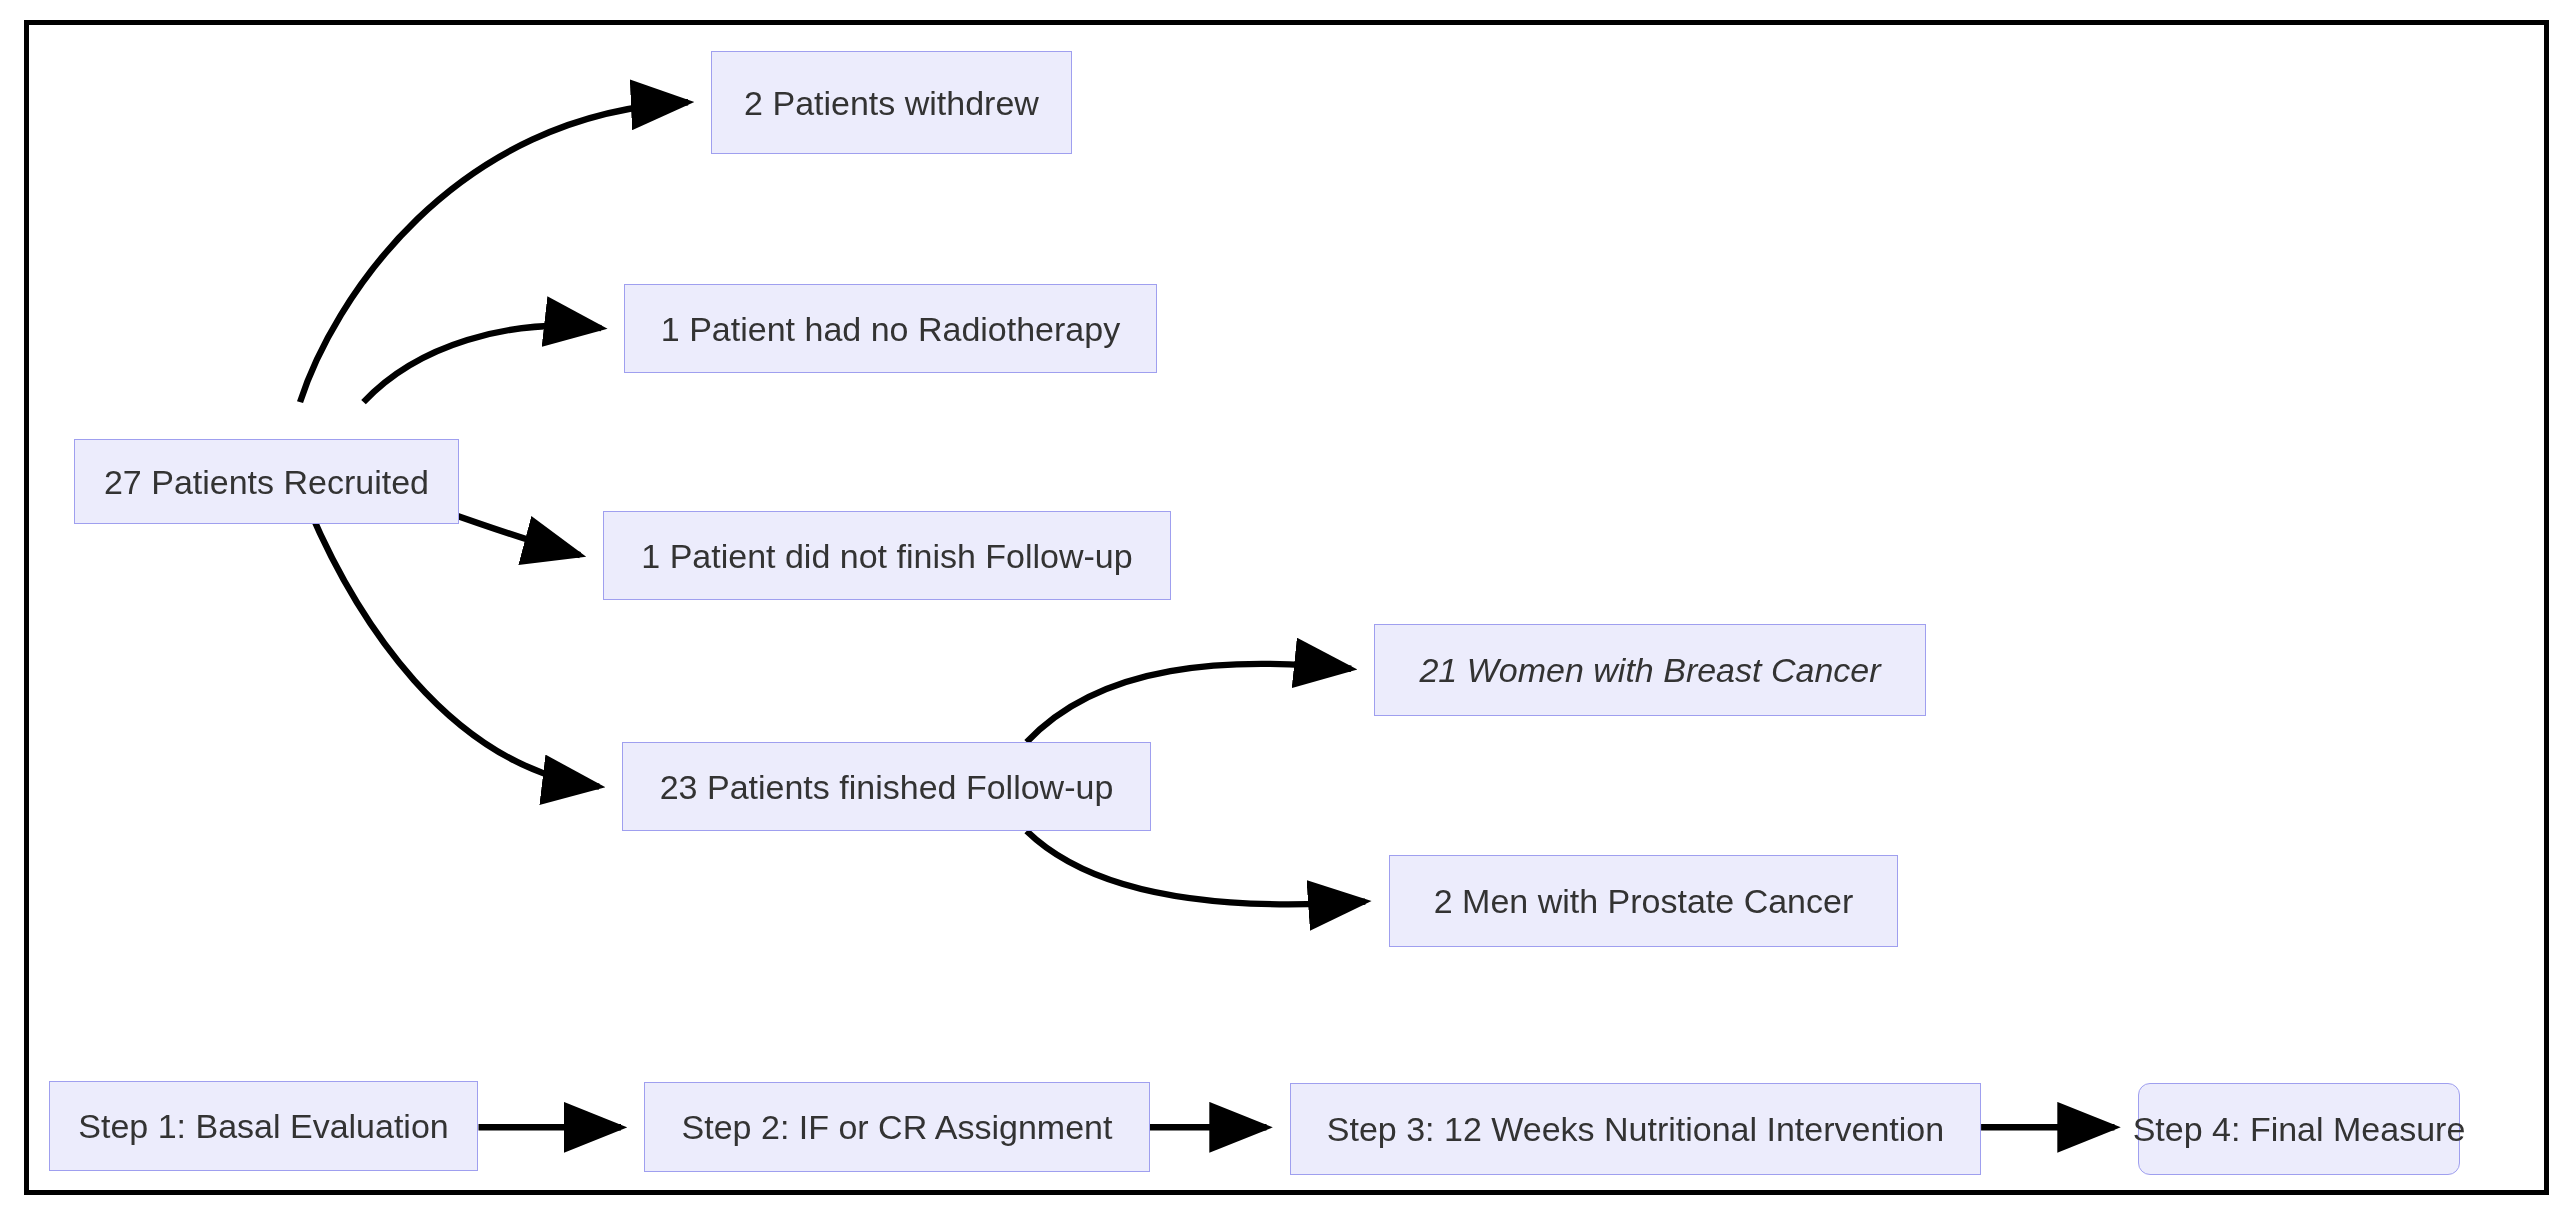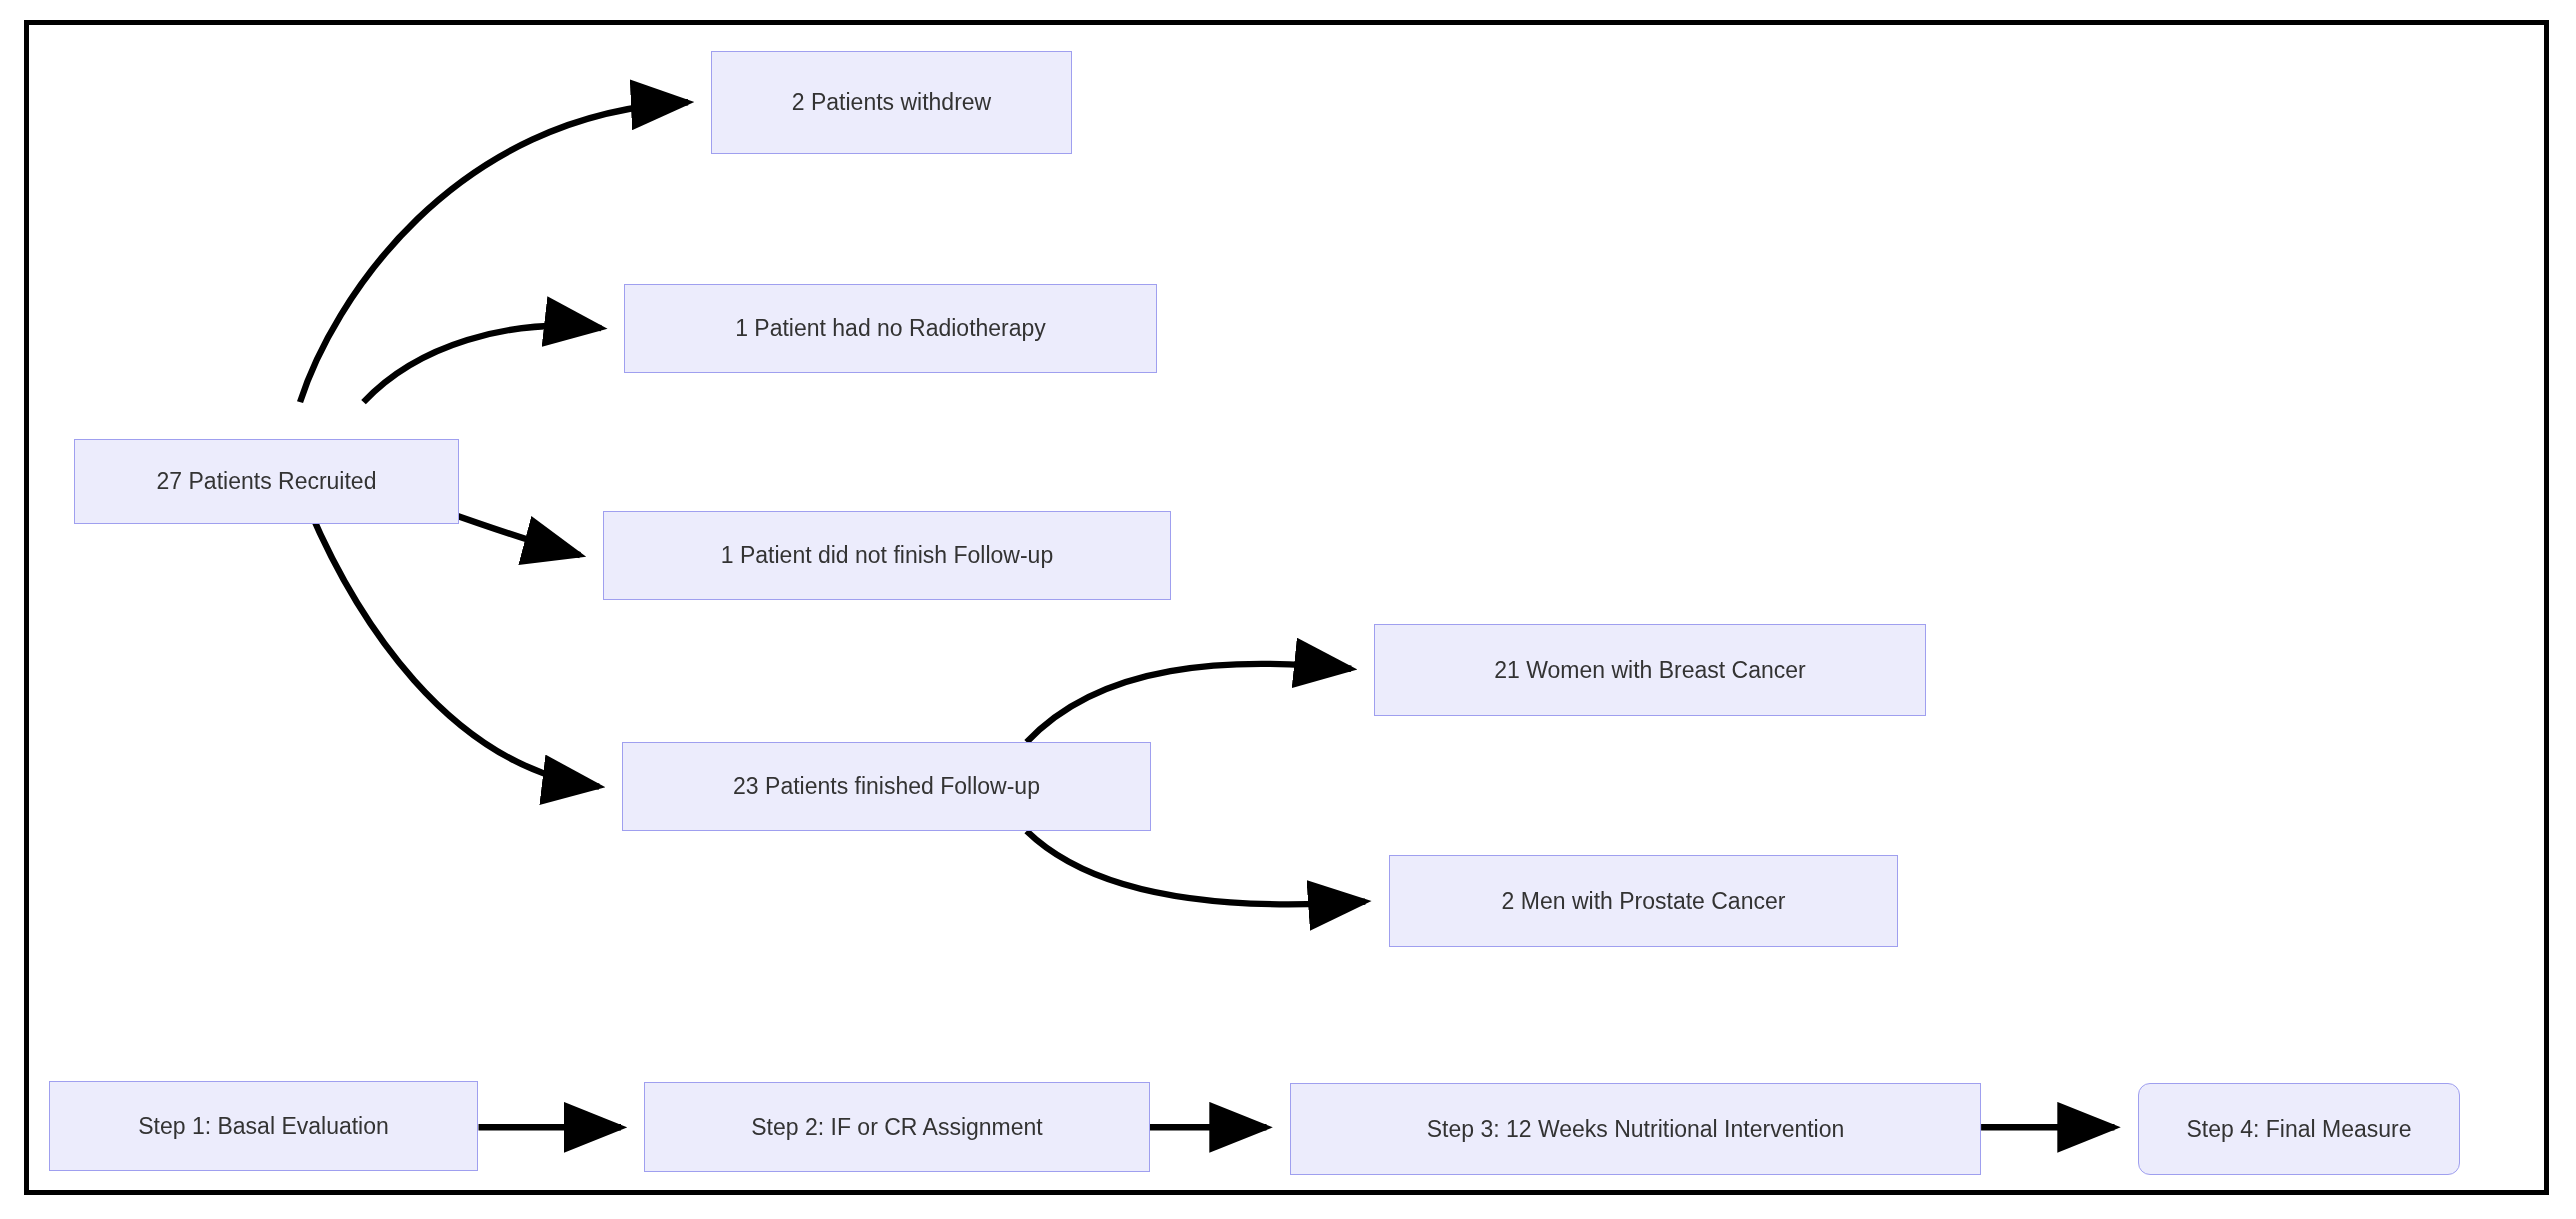--- a/index.html
+++ b/index.html
@@ -40,21 +40,21 @@
   .node {
     position: absolute;
     box-sizing: border-box;
     background: #ececfc;
     border: 1.4px solid #9f9fef;
     display: flex;
     align-items: center;
     justify-content: center;
     color: #333333;
     font-family: "Liberation Sans", sans-serif;
-    font-size: 23px;
+    font-size: 34px;
     line-height: 1;
     white-space: nowrap;
     letter-spacing: 0px;
   }
   .node-label {
     display: block;
     padding: 0 15.5px;
   }
 </style>
 </head>
@@ -103,21 +103,21 @@
   </div>
 
   <div class="node" style="left:603px; top:511px; width:568px; height:89px;">
     <span class="node-label">1 Patient did not finish Follow-up</span>
   </div>
 
   <div class="node" style="left:622px; top:742px; width:529px; height:89px;">
     <span class="node-label">23 Patients finished Follow-up</span>
   </div>
 
-  <div class="node" style="left:1374px; top:624px; width:552px; height:92px;">
+  <div class="node" style="left:1374px; top:624px; width:552px; height:92px;font-style:italic;">
     <span class="node-label">21 Women with Breast Cancer</span>
   </div>
 
   <div class="node" style="left:1389px; top:855px; width:509px; height:92px;">
     <span class="node-label">2 Men with Prostate Cancer</span>
   </div>
 
   <div class="node" style="left:49px; top:1081px; width:429px; height:90px;">
     <span class="node-label">Step 1: Basal Evaluation</span>
   </div>

